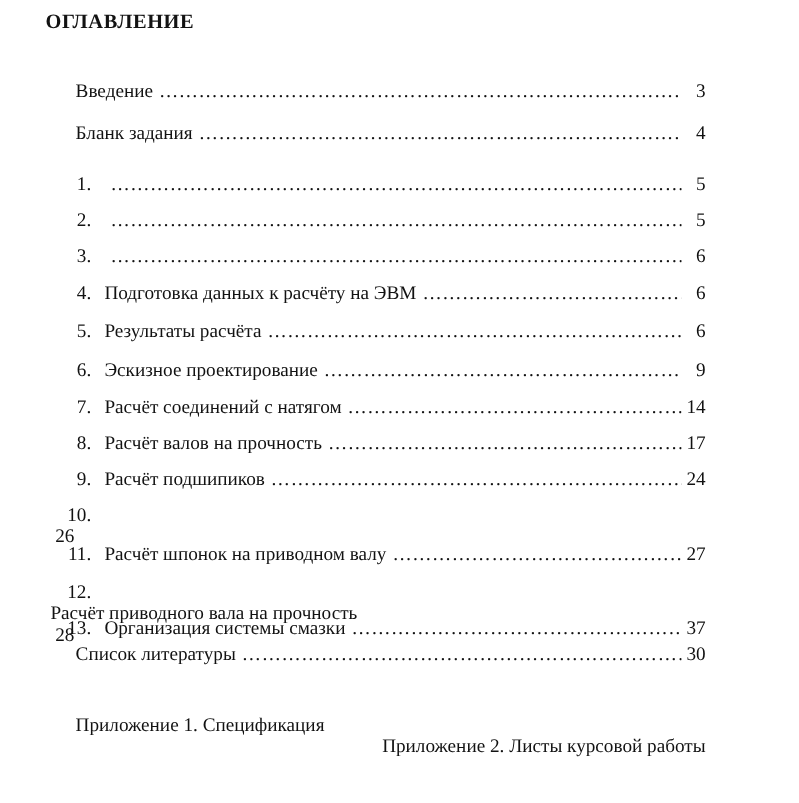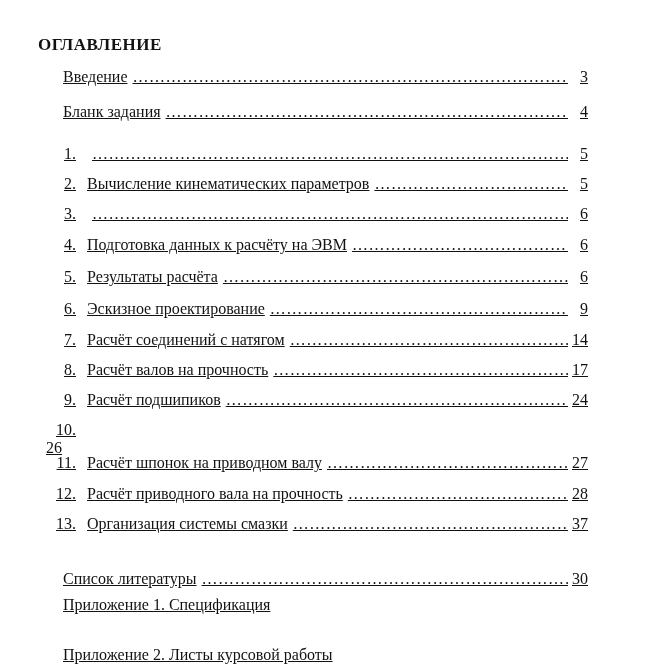--- a/index.html
+++ b/index.html
@@ -16,33 +16,31 @@
     color: #121212;
   }
   .doc-title {
     position: absolute;
     left: 38px;
     top: 8px;
     font-size: 17px;
     font-weight: bold;
     letter-spacing: 0.5px;
     white-space: nowrap;
-    margin-top: 27px;
   }
   .toc-row {
     position: absolute;
     left: 63px;
     right: 78px;
     height: 18px;
     display: flex;
     align-items: baseline;
     font-size: 16px;
     line-height: 18px;
     white-space: nowrap;
-    text-decoration: underline;
   }
   .toc-row.numbered {
     left: 42px;
   }
   .entry-num {
     flex: 0 0 auto;
     width: 34px;
     text-align: right;
     margin-right: 11px;
   }
@@ -79,21 +77,20 @@
         <span class="dot-leader">………………………………………………………………………………………………………………………………………………</span>
         <span class="page-num">4</span>
       </div>
       <div class="toc-row numbered" style="top: 145px;">
         <span class="entry-num">1.</span>
         <span class="dot-leader">………………………………………………………………………………………………………………………………………………</span>
         <span class="page-num">5</span>
       </div>
       <div class="toc-row numbered" style="top: 175px;">
         <span class="entry-num">2.</span>
-        <span class="entry-label">Вычисление кинематических параметров</span>
         <span class="dot-leader">………………………………………………………………………………………………………………………………………………</span>
         <span class="page-num">5</span>
       </div>
       <div class="toc-row numbered" style="top: 205px;">
         <span class="entry-num">3.</span>
         <span class="dot-leader">………………………………………………………………………………………………………………………………………………</span>
         <span class="page-num">6</span>
       </div>
       <div class="toc-row numbered" style="top: 236px;">
         <span class="entry-num">4.</span>
@@ -135,37 +132,37 @@
         <span class="entry-num">10.</span>
         <span class="dot-leader">………………………………………………………………………………………………………………………………………………</span>
         <span class="page-num">26</span>
       </div>
       <div class="toc-row numbered" style="top: 454px;">
         <span class="entry-num">11.</span>
         <span class="entry-label">Расчёт шпонок на приводном валу</span>
         <span class="dot-leader">………………………………………………………………………………………………………………………………………………</span>
         <span class="page-num">27</span>
       </div>
-      <div class="toc-row numbered" style="top: 485px;">
+      <div class="toc-row numbered" style="top: 485px; flex-direction: column;">
         <span class="entry-num">12.</span>
         <span class="entry-label">Расчёт приводного вала на прочность</span>
         <span class="dot-leader">………………………………………………………………………………………………………………………………………………</span>
         <span class="page-num">28</span>
       </div>
       <div class="toc-row numbered" style="top: 515px; align-items: flex-end;">
         <span class="entry-num">13.</span>
         <span class="entry-label">Организация системы смазки</span>
         <span class="dot-leader">………………………………………………………………………………………………………………………………………………</span>
         <span class="page-num">37</span>
       </div>
-      <div class="toc-row" style="top: 570px;">
+      <div class="toc-row" style="top: 537px;">
         <span class="entry-label">Список литературы</span>
         <span class="dot-leader">………………………………………………………………………………………………………………………………………………</span>
         <span class="page-num">30</span>
       </div>
       <div class="toc-row" style="top: 596px;">
         <span class="entry-label">Приложение 1. Спецификация</span>
       </div>
-      <div class="toc-row" style="top: 646px;">
+      <div class="toc-row" style="top: 614px; justify-content: flex-end;">
         <span class="entry-label">Приложение 2. Листы курсовой работы</span>
       </div>
     </div>
 </div>
 
 </body></html>

